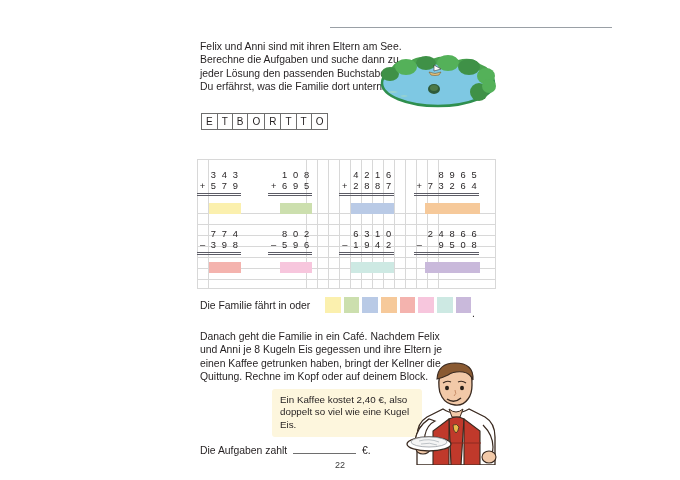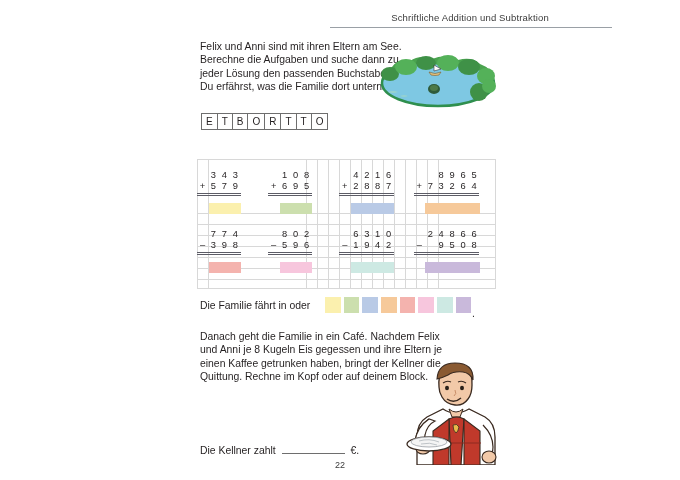--- a/index.html
+++ b/index.html
@@ -125,23 +125,20 @@
   .pagenum{
     position:absolute;left:0;top:460px;width:680px;text-align:center;
     font-size:9px;color:#3b3b3b;
   }
 </style>
 </head>
 <body>
 
 <div class="page">
 
-  <div class="header">
-    <span class="header-title">Schriftliche Addition und Subtraktion</span>
-  </div>
   <div class="header-rule"></div>
 
   <div class="intro">Felix und Anni sind mit ihren Eltern am See. Berechne die Aufgaben und suche dann zu jeder Lösung den passenden Buchstaben. Du erfährst, was die Familie dort unternimmt.</div>
 
   <div class="lake">
     <svg width="124" height="62" viewBox="0 0 124 62">
       <ellipse cx="62" cy="33" rx="56" ry="23" fill="#7ec8e3"></ellipse>
       <ellipse cx="62" cy="33" rx="56" ry="23" fill="none" stroke="#2f8f4e" stroke-width="2.5"></ellipse>
       <path d="M8 30 Q6 20 16 17 Q22 8 34 11 Q44 4 56 9 Q70 3 82 10 Q96 6 104 14 Q116 18 117 30 Q112 22 104 21 Q96 15 86 17 Q74 11 62 15 Q48 10 36 16 Q24 15 16 22 Z" fill="#4aa34f"></path>
       <ellipse cx="14" cy="24" rx="9" ry="7" fill="#3f9147"></ellipse>
@@ -272,20 +269,21 @@
       <div class="chainbox" style="background: rgb(246, 201, 154);"></div>
       <div class="chainbox" style="background: rgb(244, 179, 174);"></div>
       <div class="chainbox" style="background: rgb(247, 198, 221);"></div>
       <div class="chainbox" style="background: rgb(205, 233, 227);"></div>
       <div class="chainbox" style="background: rgb(201, 185, 219);"></div>
     </div>
   <div class="chain-dot">.</div>
 
   <div class="para2">Danach geht die Familie in ein Café. Nachdem Felix und Anni je 8 Kugeln Eis gegessen und ihre Eltern je einen Kaffee getrunken haben, bringt der Kellner die Quittung. Rechne im Kopf oder auf deinem Block.</div>
 
+  <div class="bubble">Ein Kaffee kostet 2,40 €, also doppelt so viel wie eine Kugel Eis.</div>
 
   <div class="waiter">
     <svg width="105" height="108" viewBox="0 0 105 108">
       <path d="M34 30 q-2 -20 16 -21 q18 -1 17 19 q0 9 -4 14 q-5 7 -13 6 q-9 -1 -13 -8 q-3 -5 -3 -10z" fill="#f2c9a8" stroke="#3a2a20" stroke-width="1.3"></path>
       <path d="M32 22 q1 -16 18 -16 q19 0 18 17 q-3 -7 -10 -8 q-9 -1 -15 3 q-6 3 -11 4z" fill="#8a5a32" stroke="#3a2a20" stroke-width="1.1"></path>
       <ellipse cx="42" cy="31" rx="2" ry="2.2" fill="#2a2019"></ellipse>
       <ellipse cx="57" cy="31" rx="2" ry="2.2" fill="#2a2019"></ellipse>
       <path d="M38 26 q4 -3 8 -1" fill="none" stroke="#3a2a20" stroke-width="1.1"></path>
       <path d="M53 25 q4 -2 8 1" fill="none" stroke="#3a2a20" stroke-width="1.1"></path>
       <path d="M42 42 q7 5 14 -1" fill="none" stroke="#3a2a20" stroke-width="1.4"></path>
@@ -303,19 +301,19 @@
       <ellipse cx="24" cy="87" rx="22" ry="7" fill="#ffffff" stroke="#3a2a20" stroke-width="1.3"></ellipse>
       <ellipse cx="24" cy="85" rx="18" ry="5" fill="#f4f4f4" stroke="#9aa0a6" stroke-width="0.8"></ellipse>
       <path d="M14 84 q10 -3 20 1" fill="none" stroke="#b0b6bb" stroke-width="0.8"></path>
       <path d="M16 87 q9 -2 16 1" fill="none" stroke="#b0b6bb" stroke-width="0.8"></path>
       <path d="M78 68 q10 10 10 22 q0 8 -5 10" fill="none" stroke="#3a2a20" stroke-width="1.2"></path>
       <ellipse cx="84" cy="100" rx="7" ry="6" fill="#f2c9a8" stroke="#3a2a20" stroke-width="1.1"></ellipse>
     </svg>
   </div>
 
   <div class="sent2">
-    <span>Die Kellner zahlt</span>
+    <span>Die Aufgaben zahlt</span>
     <span class="blank"></span>
     <span>€.</span>
   </div>
 
   <div class="pagenum">22</div>
 </div>
 
 </body></html>

